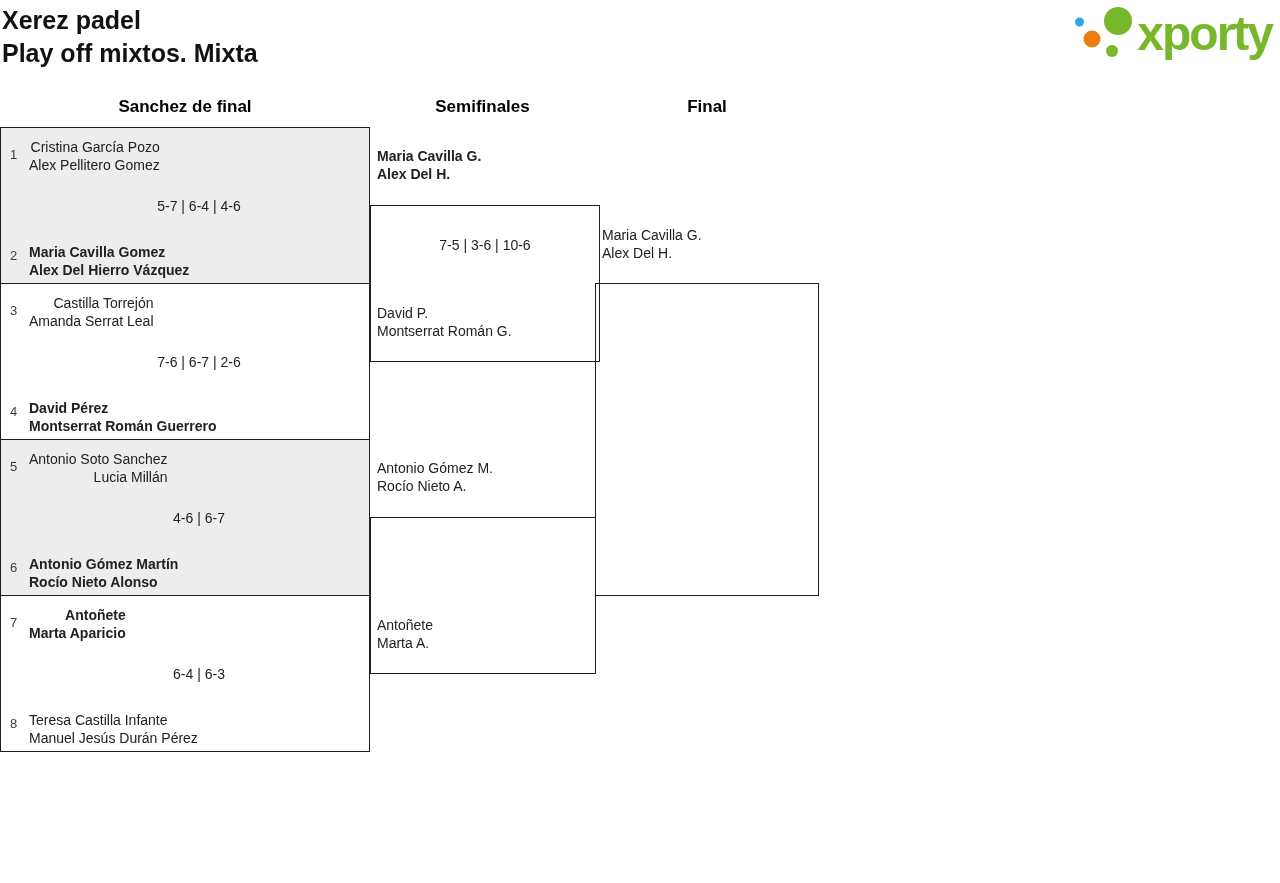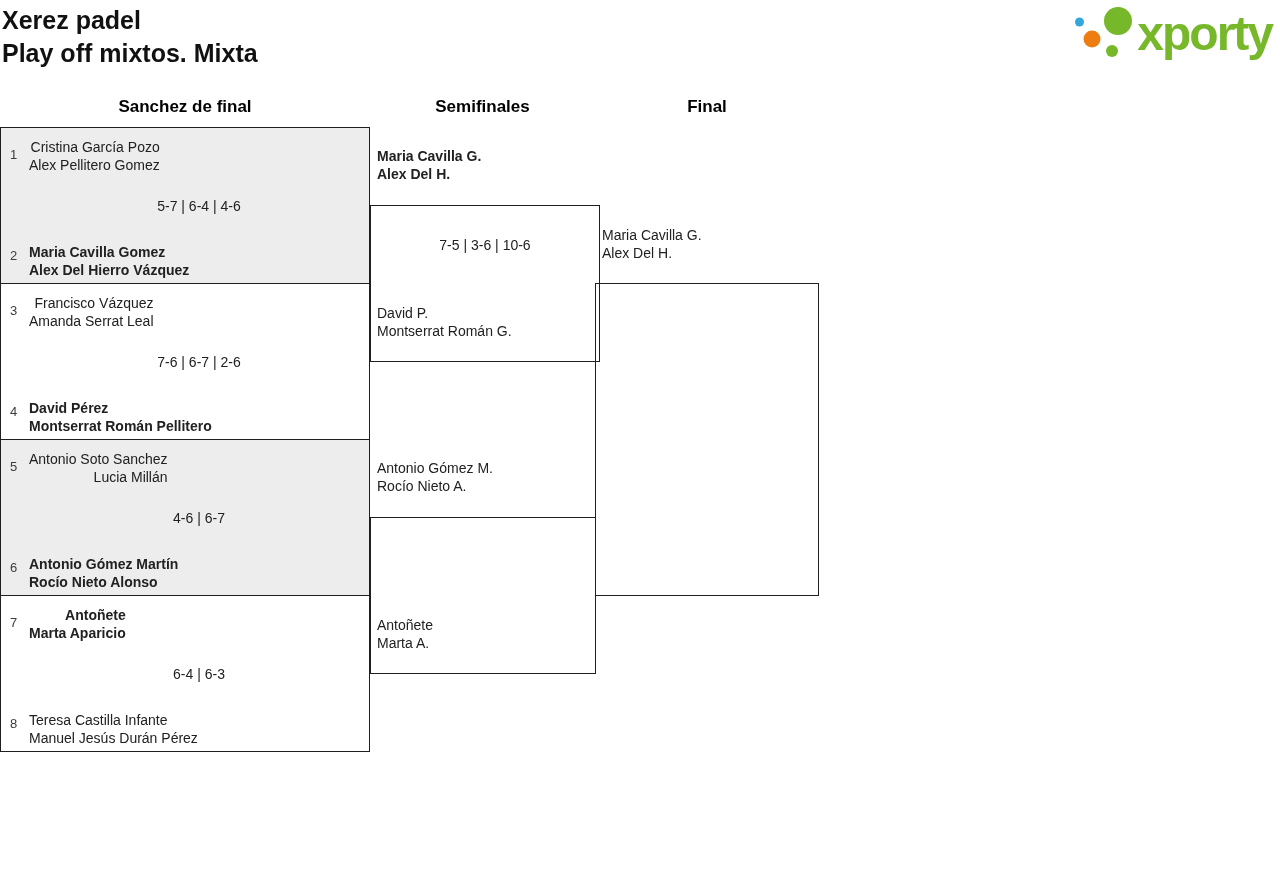--- a/index.html
+++ b/index.html
@@ -92,27 +92,27 @@
     <div class="team team-bottom winner">
       <div>Maria Cavilla Gomez</div>
       <div>Alex Del Hierro Vázquez</div>
     </div>
     <span class="seed seed-bottom">2</span>
   </div>
 
   <div class="match qf qf1">
     <span class="seed seed-top">3</span>
     <div class="team team-top">
-      <div>Francisco Vázquez</div>
+      <div>Castilla Torrejón</div>
       <div>Amanda Serrat Leal</div>
     </div>
     <div class="score">7-6 | 6-7 | 2-6</div>
     <div class="team team-bottom winner">
       <div>David Pérez</div>
-      <div>Montserrat Román Pellitero</div>
+      <div>Montserrat Román Guerrero</div>
     </div>
     <span class="seed seed-bottom">4</span>
   </div>
 
   <div class="match qf qf2 alt">
     <span class="seed seed-top">5</span>
     <div class="team team-top">
       <div>Antonio Soto Sanchez</div>
       <div>Lucia Millán</div>
     </div>

